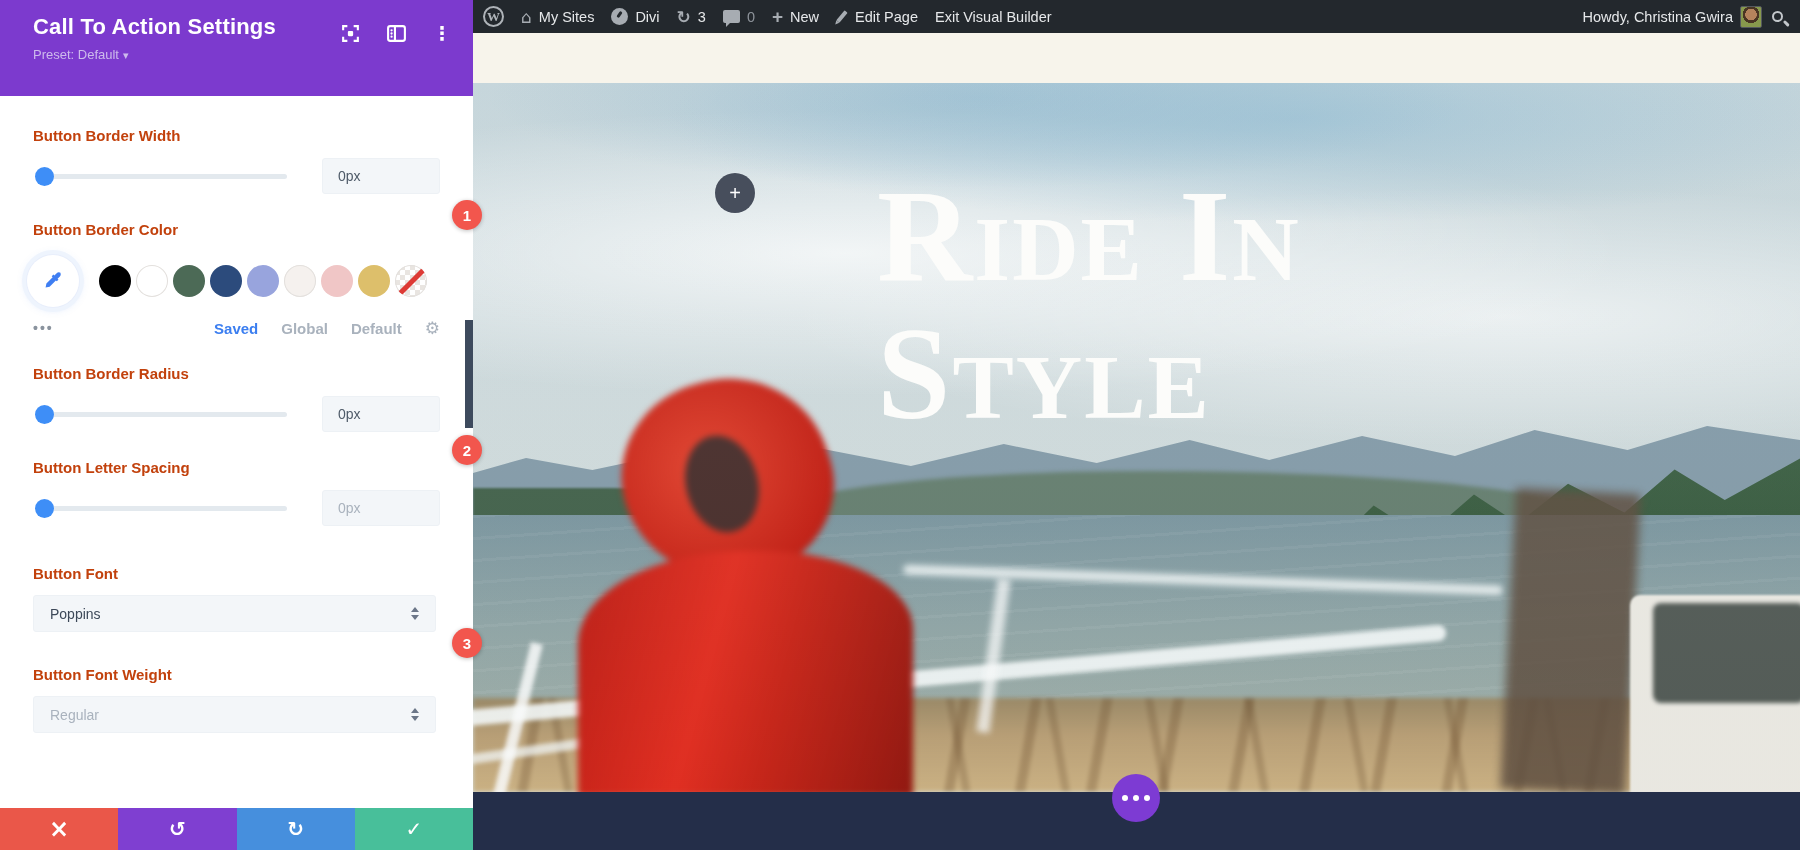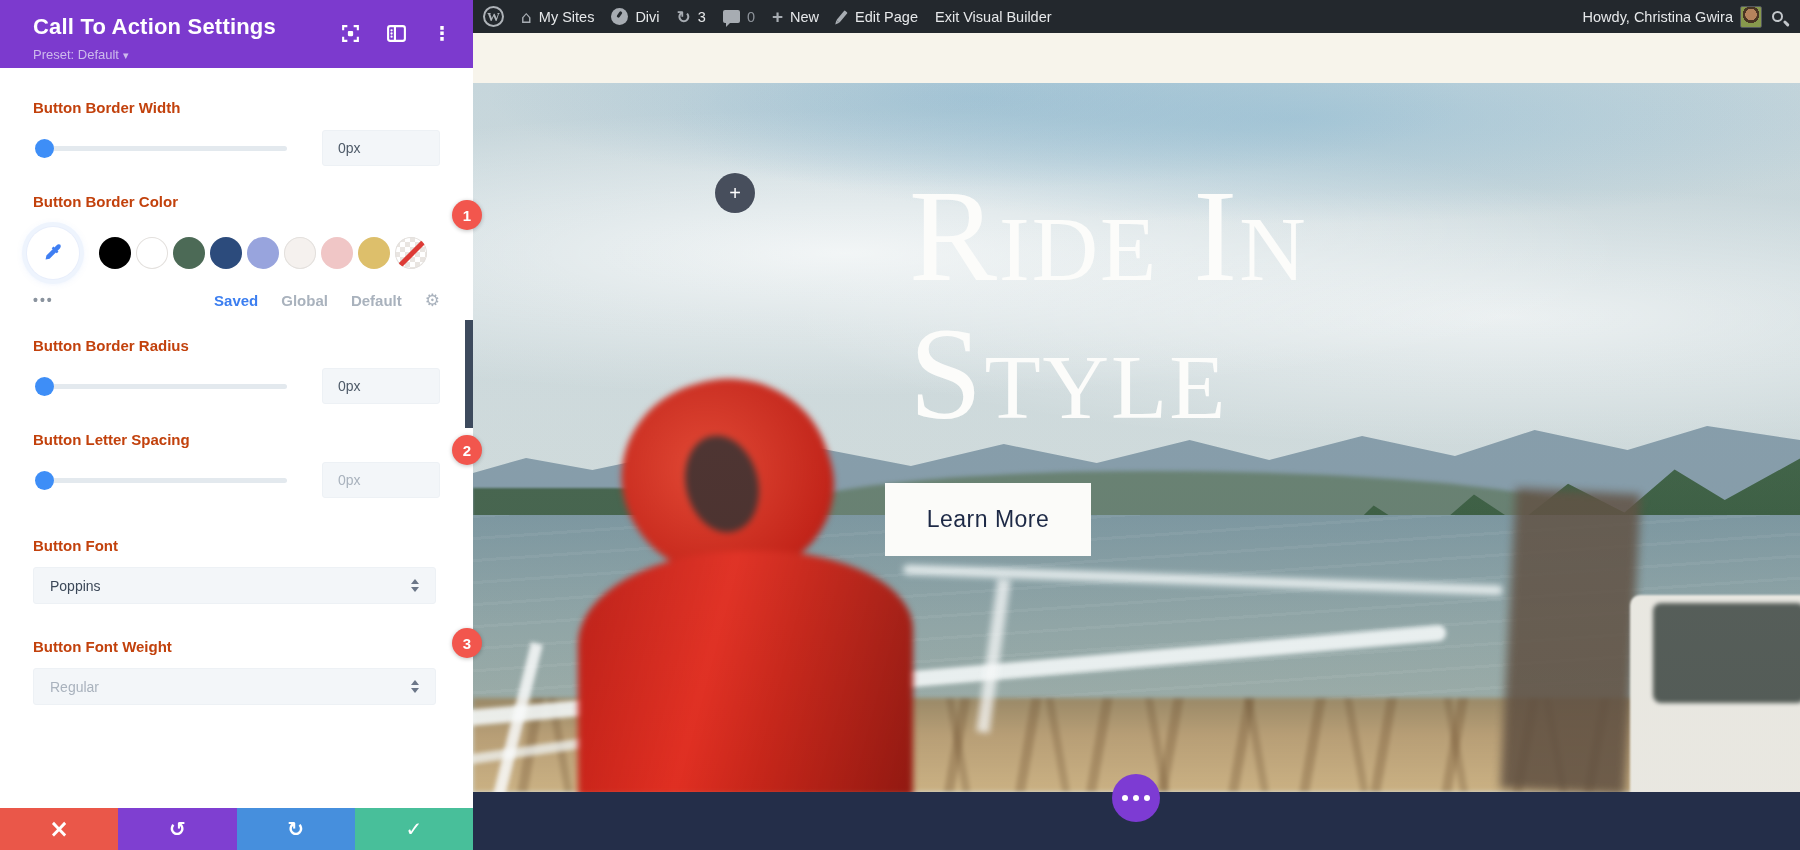--- a/index.html
+++ b/index.html
@@ -2,21 +2,21 @@
 <html><head>
 <meta charset="utf-8">
 <style>
   * { margin:0; padding:0; box-sizing:border-box; }
   html,body { width:1800px; height:850px; }
   body { font-family:"Liberation Sans","DejaVu Sans",sans-serif; background:#fff; }
   .screen { position:relative; width:1800px; height:850px; overflow:hidden; }
 
   
   .panel { position:absolute; left:0; top:0; width:473px; height:850px; background:#fff; z-index:30; }
-  .panel-header { height:68px; background:#7c3ace; padding:14px 0 0 33px; position:relative; }
+  .panel-header { height:96px; background:#7c3ace; padding:14px 0 0 33px; position:relative; }
   .panel-title { color:#fff; font-size:22px; font-weight:bold; letter-spacing:.2px; }
   .panel-preset { margin-top:7px; color:#cdbaec; font-size:13px; cursor:pointer; }
   .panel-preset .caret { font-size:11px; margin-left:4px; }
   .header-icons { position:absolute; right:20px; top:22px; display:flex; gap:24px; align-items:center; }
   .hicon { width:22px; height:22px; display:flex; align-items:center; justify-content:center; cursor:pointer; }
   .hicon.dots { color:#fff; font-size:19px; font-weight:bold; }
 
   .tabs { height:50px; background:#8348d3; display:flex; }
   .tab { height:50px; display:flex; align-items:center; justify-content:center; color:#fff; font-size:15px; font-weight:600; cursor:pointer; }
   .tab.t1 { width:127px; } .tab.t2 { width:115px; } .tab.t3 { width:150px; }
@@ -130,23 +130,23 @@
   .vehicle { left:1157px; right:-10px; top:512px; bottom:-5px; background:#e9e7e0; border-radius:10px 0 0 0; filter:blur(1px); z-index:9; }
   .vehicle-window { left:1180px; right:-5px; top:520px; height:100px; background:#4b534e; border-radius:8px; filter:blur(2px); z-index:10; }
   .person { position:absolute; inset:0; z-index:11; filter:blur(3px); }
   .hood { position:absolute; left:150px; top:296px; width:208px; height:200px;
     background:radial-gradient(circle at 42% 42%, #e23a24, #c01408 72%, #8f1009); border-radius:48% 52% 45% 55%; transform:rotate(-18deg); }
   .hood-opening { position:absolute; left:213px; top:352px; width:72px; height:98px; background:#402421; border-radius:50%; transform:rotate(-14deg); }
   .torso { position:absolute; left:105px; top:468px; width:335px; height:245px;
     background:linear-gradient(105deg,#b8130a,#e02517 40%,#c41b0e 60%,#8c0d05); border-radius:50% 45% 0 0/38% 32% 0 0; }
   .haze { position:absolute; inset:0; z-index:12; background:linear-gradient(180deg, rgba(228,235,237,.12), rgba(228,235,237,.05)); pointer-events:none; }
 
-  .hero-heading { position:absolute; left:436px; top:84px; z-index:13; color:#fcfcfa;
+  .hero-heading { position:absolute; left:404px; top:84px; z-index:13; color:#fcfcfa;
     font-family:"Liberation Serif","DejaVu Serif",serif; font-variant:small-caps;
-    font-size:132px; line-height:138px; font-weight:400; letter-spacing:2px; white-space:nowrap; }
+    font-size:132px; line-height:138px; font-weight:700; letter-spacing:2px; white-space:nowrap; }
   .plus-btn { position:absolute; left:242px; top:90px; width:40px; height:40px; border-radius:50%;
     background:rgba(62,70,84,.95); color:#fff; display:flex; align-items:center; justify-content:center;
     font-size:20px; z-index:14; cursor:pointer; box-shadow:0 0 0 1px rgba(255,255,255,.12); }
   .learn-more { position:absolute; left:412px; top:400px; width:206px; height:73px; background:#fbfbf9;
     color:#1d2946; font-size:23px; font-weight:500; display:flex; align-items:center; justify-content:center;
     z-index:14; cursor:pointer; letter-spacing:.5px; }
 
   .navy-band { height:58px; background:#242e49; }
   .dots-btn { position:absolute; left:639px; top:774px; width:48px; height:48px; border-radius:50%;
     background:#7d3bd3; z-index:20; display:flex; align-items:center; justify-content:center; gap:5px; cursor:pointer; }
@@ -357,21 +357,20 @@
         <div class="hood"></div>
         <div class="hood-opening"></div>
         <div class="torso"></div>
       </div>
       <div class="haze"></div>
 
       <div class="plus-btn">+</div>
 
       <h1 class="hero-heading"><span>Ride In</span><br><span>Style</span></h1>
 
-      <div class="learn-more">Learn More</div>
     </div>
 
     <div class="navy-band"></div>
     <div class="dots-btn">
       <i></i>
         <i></i>
         <i></i>
     </div>
   </main>
 </div>

